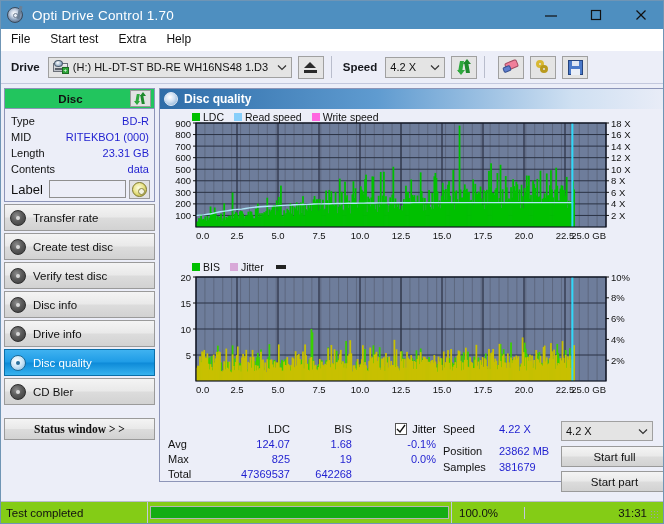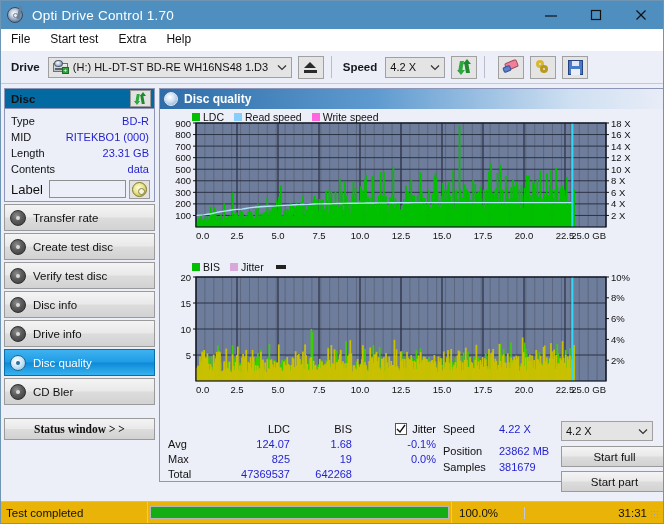--- a/index.html
+++ b/index.html
@@ -175,23 +175,23 @@
   
   #body { display: flex; height: 401px; }
 
   
   #left { width: 157px; padding: 4px 3px 0 3px; background:#eceef8; }
   #disc-box {
     border: 1px solid #8d95b8;
     background: #eceef8;
   }
   #disc-header {
-    height: 20px; background: #0369a1;
+    height: 20px; background: #22c55e;
     border-bottom: 1px solid #8d95b8;
-    display: flex; align-items: center; padding: 0 3px;
+    display: flex; align-items: center; padding: 0 3px; text-align: center;
   }
   #disc-header .t { font-weight: bold; font-size: 11.5px; color: #111; flex: 1; padding-left: 3px; }
   #disc-header .btn {
     width: 21px; height: 17px; background: #e2e2e2; border: 1px solid #9b9b9b;
     display: flex; align-items: center; justify-content: center;
   }
   .disc-row {
     display: flex; align-items: center; height: 16px;
     padding: 0 5px 0 6px; font-size: 11px;
   }
@@ -287,21 +287,21 @@
     height: 21px; width: 107px;
     background: linear-gradient(#f4f4f4 0%, #e9e9e9 48%, #dcdcdc 52%, #d2d2d2 100%);
     border: 1px solid #9a9a9a; font-size: 11.5px; color: #111;
     display: flex; align-items: center; justify-content: center;
   }
 
   
   #statusbar {
     position: absolute; left: 0; bottom: 0;
     width: 100%; height: 22px;
-    background: #eab308;
+    background: #84cc16;
     border-top: 1px solid #b9bdcc;
     display: flex; align-items: center;
     font-size: 11.5px; color: #111;
   }
   #sb-text { width: 146px; padding-left: 5px; }
   #sb-progress-cell { width: 305px; height: 15px; border-left:1px solid #c3c8dd; border-right:1px solid #c3c8dd;
      display:flex; align-items:center; padding: 0 2px; height: 21px;}
   #sb-progress { height: 13px; width: 100%; background: #ffffff; border: 1px solid #b5b5b5; }
   #sb-progress .fill { height: 100%; background: #14ad14; }
   #sb-percent { width: 72px; padding-left: 7px; }

